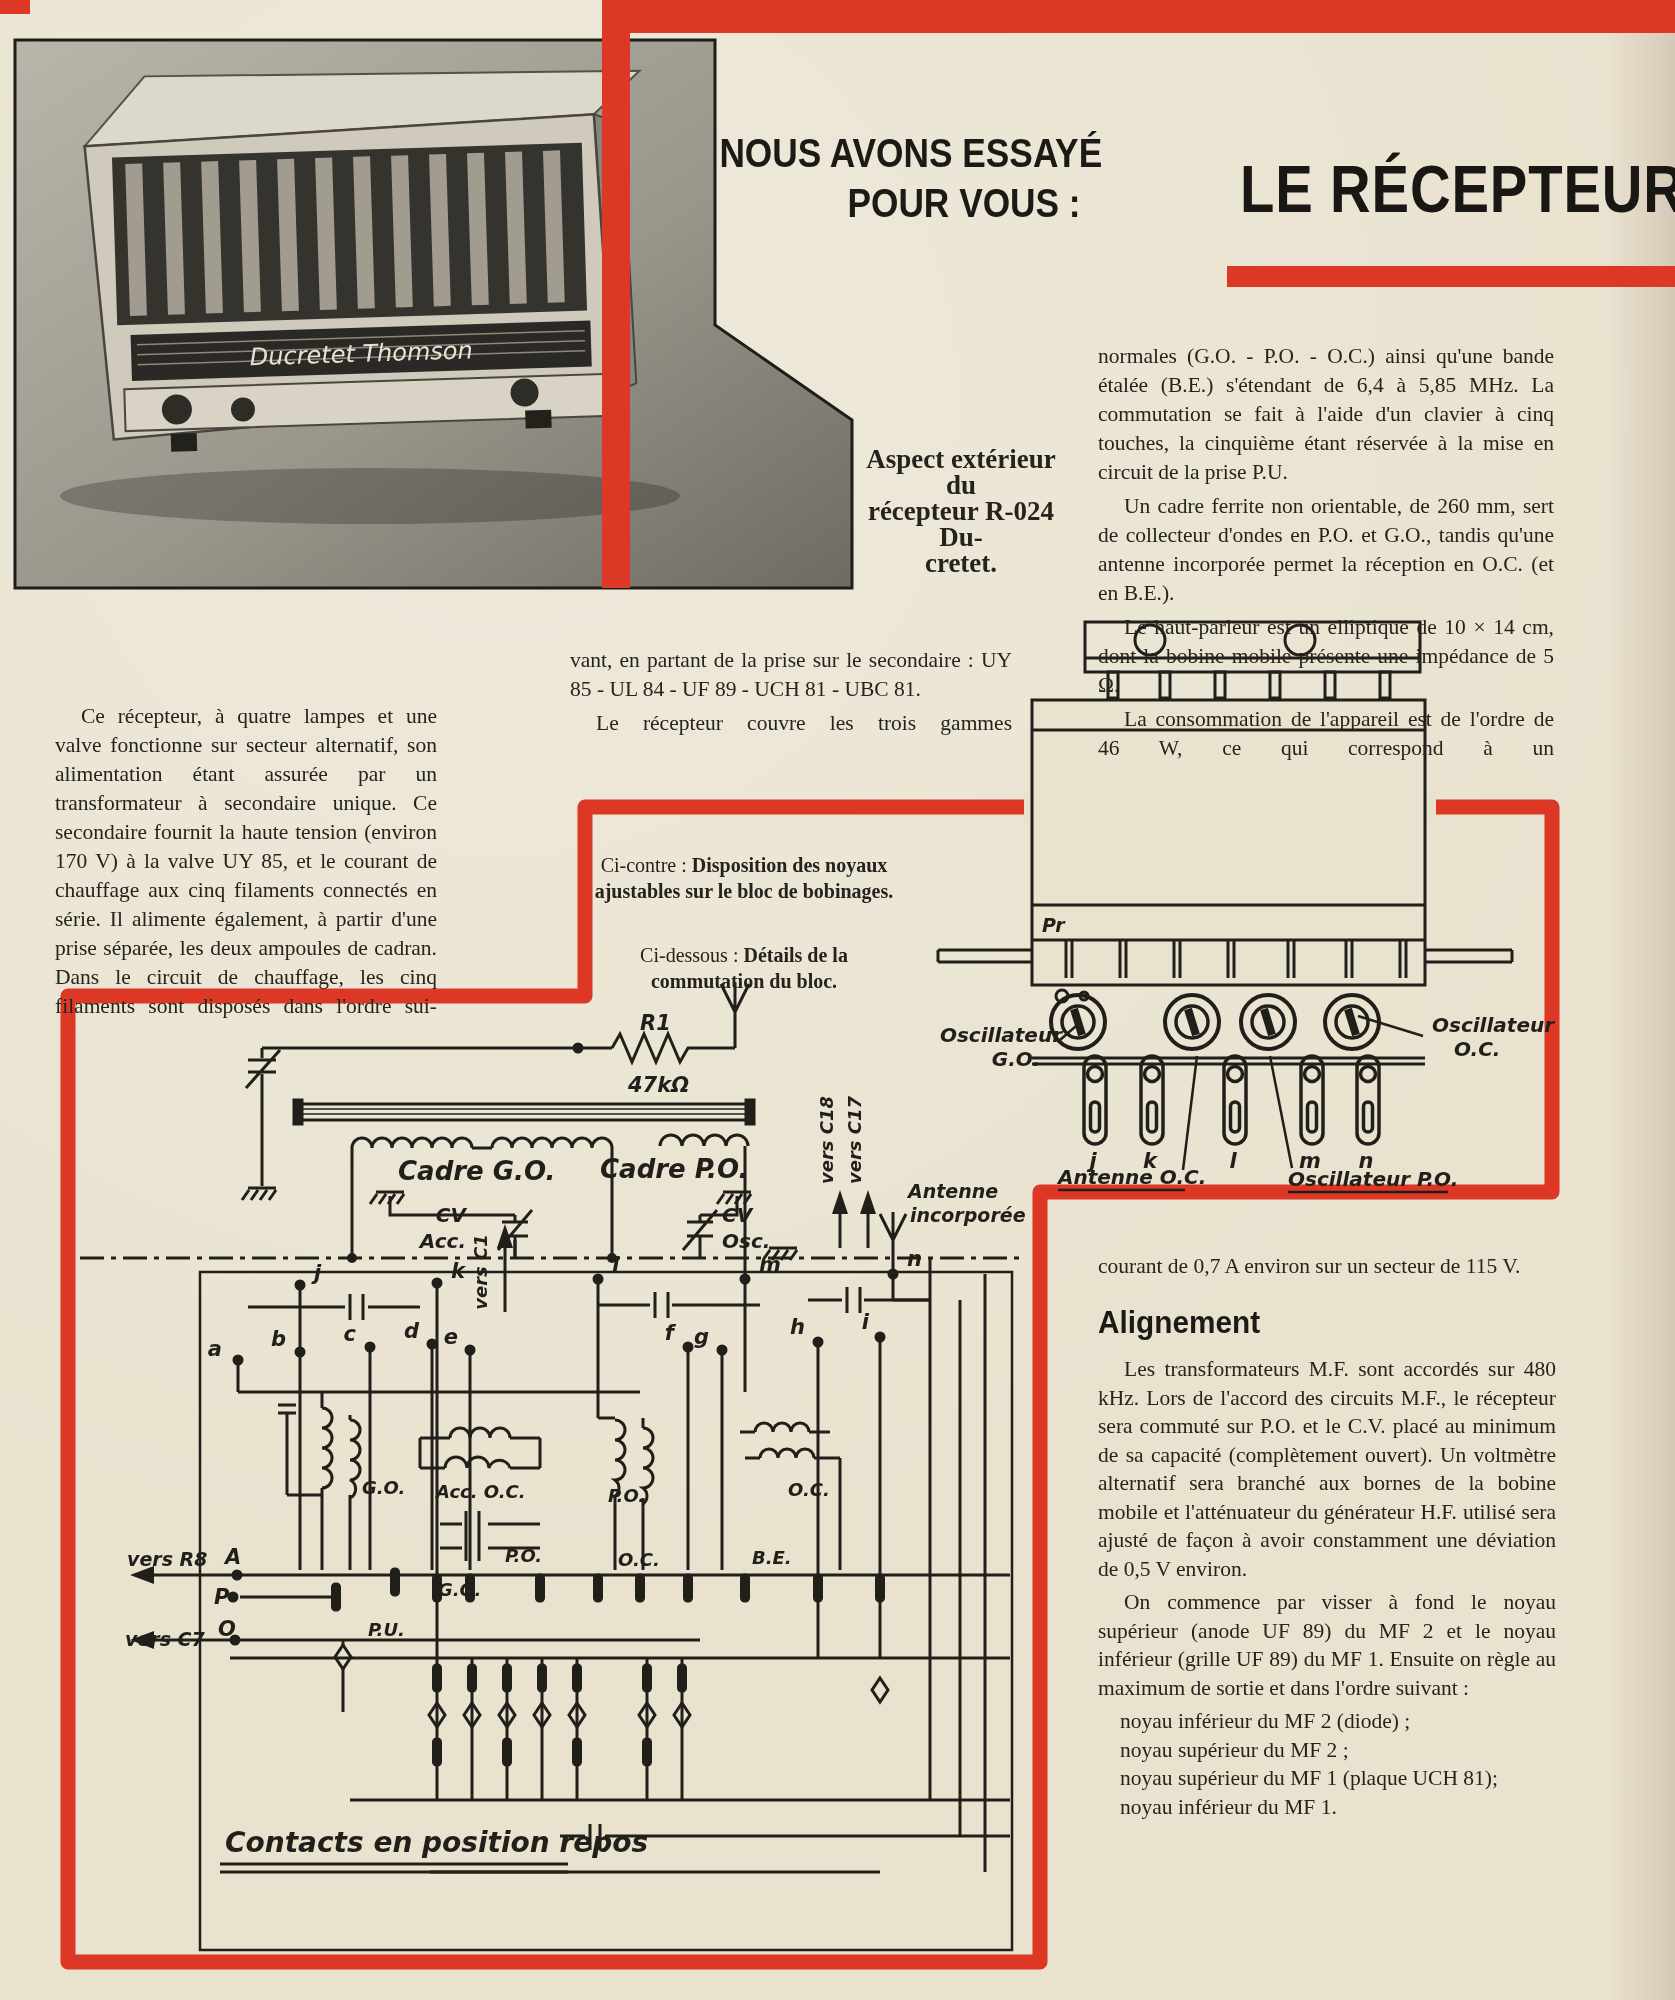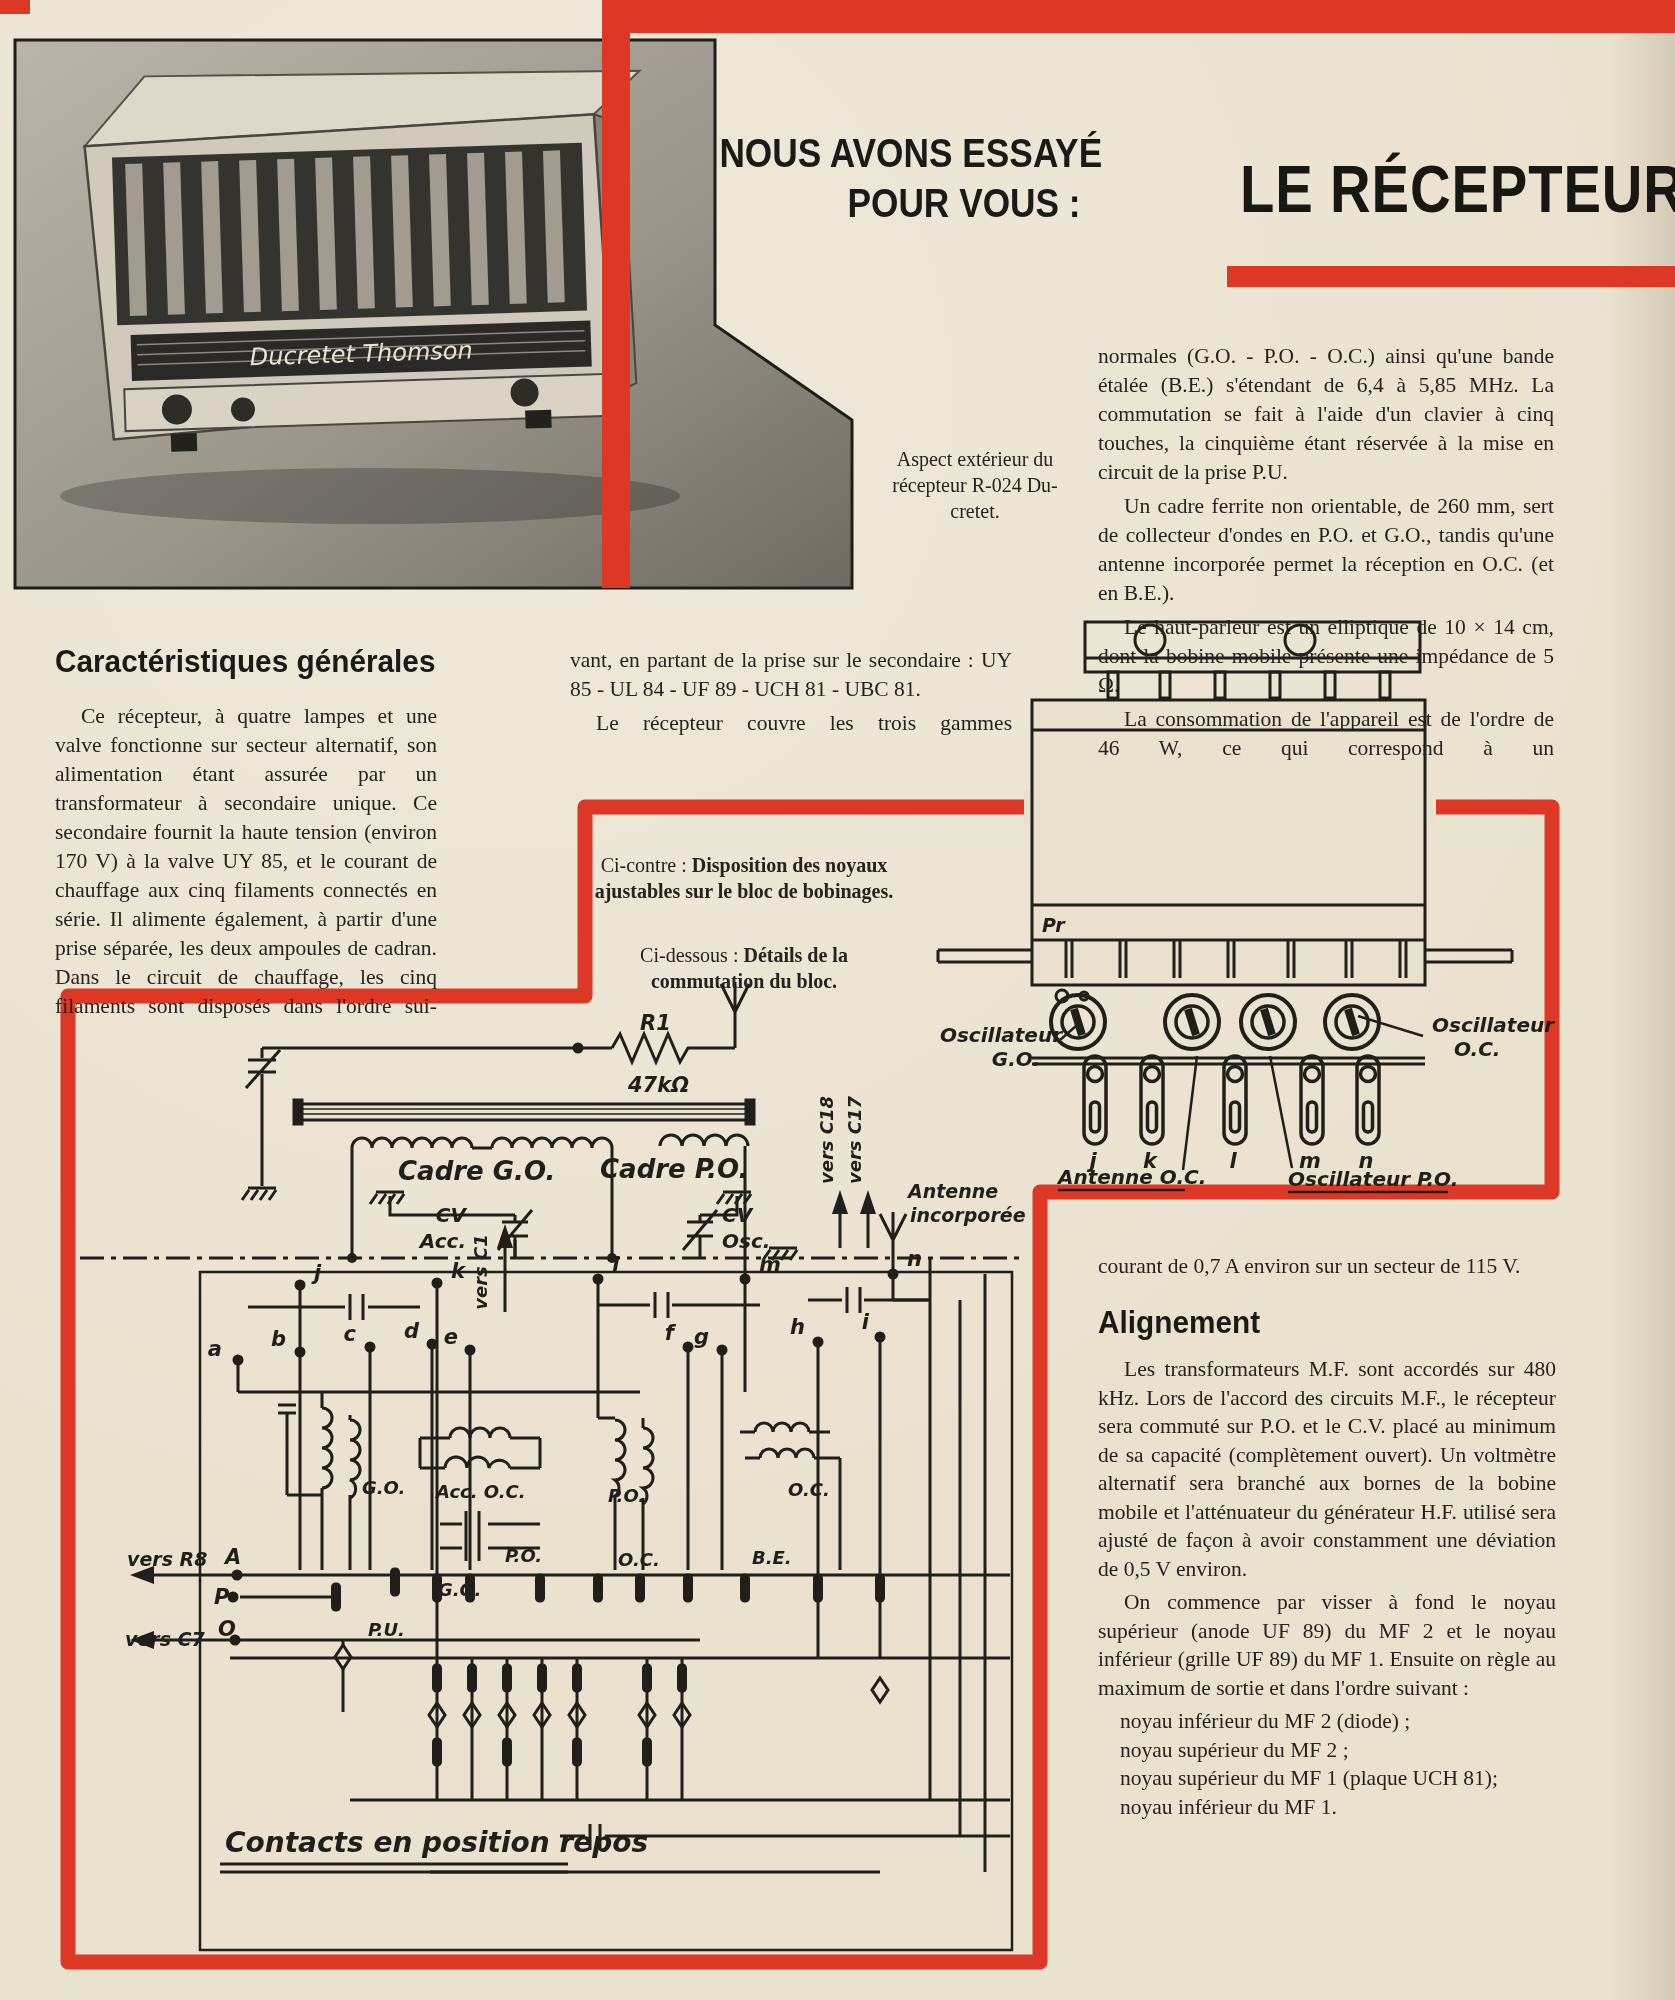--- a/index.html
+++ b/index.html
@@ -15,21 +15,21 @@
   .abs{position:absolute;}
   .z2{z-index:2;}
   .redbar{background:var(--accent-red);}
   .kicker{font-family:"Liberation Sans",sans-serif;font-weight:bold;color:#1c1a16;
           text-align:right;}
   .kicker .l{font-size:41px;line-height:50px;transform:scaleX(.86);transform-origin:center;
              letter-spacing:0px;white-space:nowrap;}
   .bigtitle{font-family:"Liberation Sans",sans-serif;font-weight:bold;font-size:67px;
             color:#191713;transform:scaleX(.84);transform-origin:left center;
             letter-spacing:1px;white-space:nowrap;}
-  .caption{font-weight:normal;font-size:20px;line-height:26px;text-align:center;margin-left:14px;}
+  .caption{font-weight:bold;font-size:27px;line-height:26px;text-align:center;}
   .col{font-size:21.5px;line-height:29px;text-align:justify;}
   .col p{margin:0 10px 5px 0;}
   .col p.ind{text-indent:26px;}
   .fill-last{text-align-last:justify;}
   h2.head{font-family:"Liberation Sans",sans-serif;font-weight:bold;font-size:31px;
           margin:0;letter-spacing:0;color:#1c1a16;transform:scaleX(.96);transform-origin:left;}
   .figcap{font-size:20px;line-height:26px;text-align:center;}
   .figcap b{font-weight:bold;}
   .list-line{padding-left:22px;text-indent:0;}
   svg text{font-family:"DejaVu Sans",sans-serif;}
@@ -359,23 +359,20 @@
     <div>cretet.</div>
   </div>
 
   <div class="abs z2 col" style="left:1098px;top:342px;width:466px;">
     <p>normales (G.O. - P.O. - O.C.) ainsi qu'une bande étalée (B.E.) s'étendant de 6,4 à 5,85 MHz. La commutation se fait à l'aide d'un clavier à cinq touches, la cinquième étant réservée à la mise en circuit de la prise P.U.</p>
     <p class="ind">Un cadre ferrite non orientable, de 260 mm, sert de collecteur d'ondes en P.O. et G.O., tandis qu'une antenne incorporée permet la réception en O.C. (et en B.E.).</p>
     <p class="ind">Le haut-parleur est un elliptique de 10 × 14 cm, dont la bobine mobile présente une impédance de 5 Ω.</p>
     <p class="ind fill-last">La consommation de l'appareil est de l'ordre de 46 W, ce qui correspond à un</p>
   </div>
 
-  <div class="abs z2" style="left:55px;top:644px;">
-    <h2 class="head">Caractéristiques générales</h2>
-  </div>
   <div class="abs z2 col fill-last" style="left:55px;top:702px;width:392px;">
     <p class="ind">Ce récepteur, à quatre lampes et une valve fonctionne sur secteur alternatif, son alimentation étant assurée par un transformateur à secondaire unique. Ce secondaire fournit la haute tension (environ 170 V) à la valve UY 85, et le courant de chauffage aux cinq filaments connectés en série. Il alimente également, à partir d'une prise séparée, les deux ampoules de cadran. Dans le circuit de chauffage, les cinq filaments sont disposés dans l'ordre sui-</p>
   </div>
 
   <div class="abs z2 col" style="left:570px;top:646px;width:452px;">
     <p>vant, en partant de la prise sur le secondaire : UY 85 - UL 84 - UF 89 - UCH 81 - UBC 81.</p>
     <p class="ind fill-last">Le récepteur couvre les trois gammes</p>
   </div>
 
   <div class="abs z2 figcap" style="left:588px;top:852px;width:312px;">

